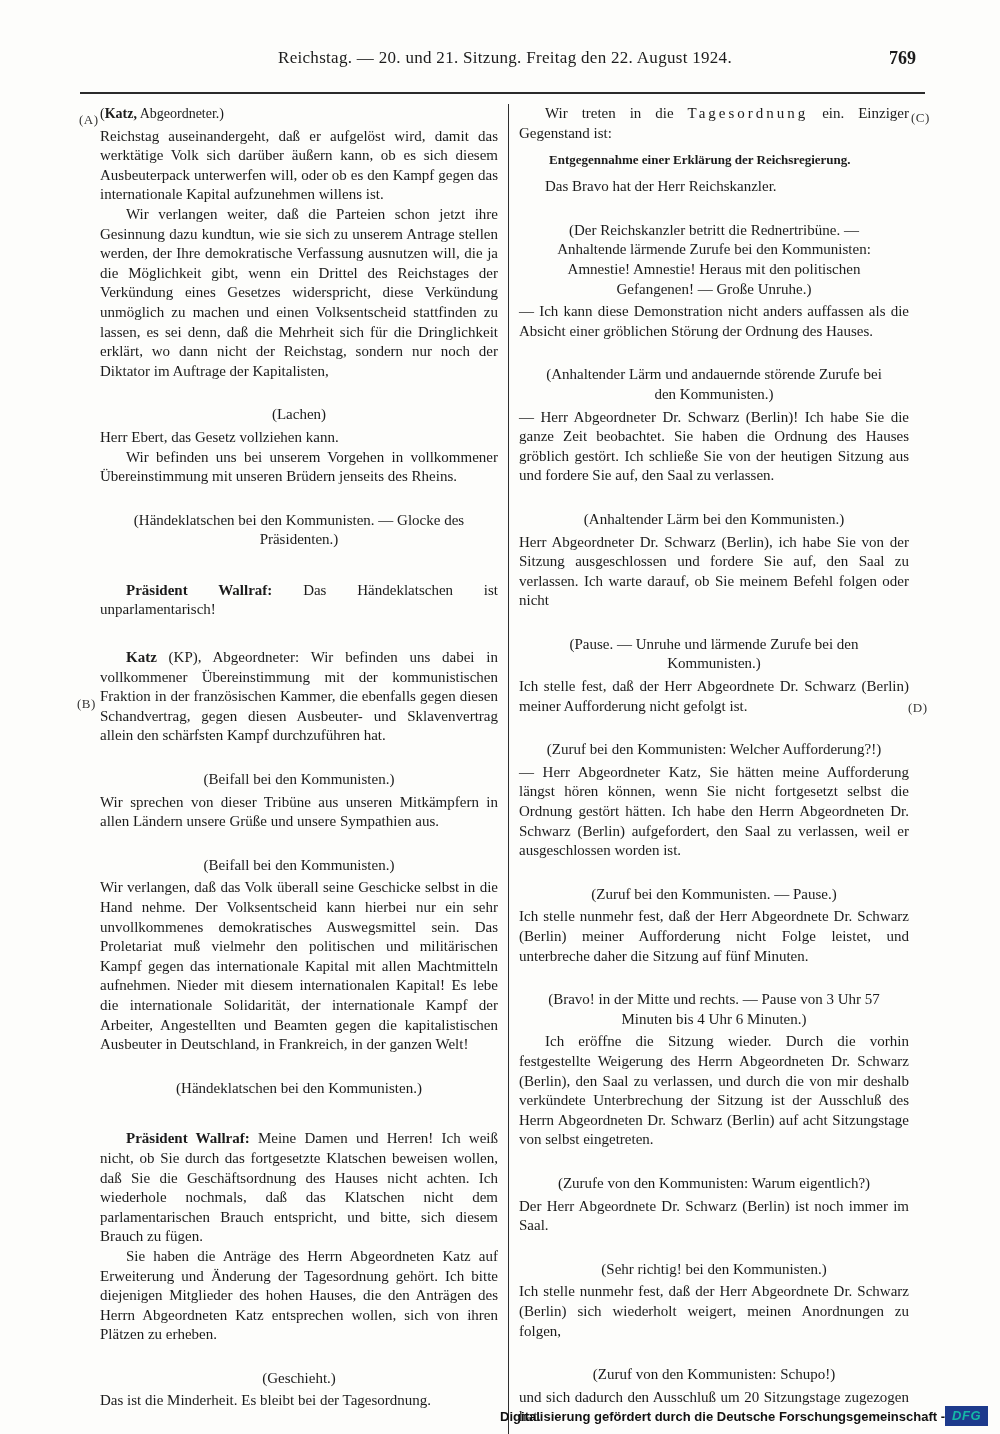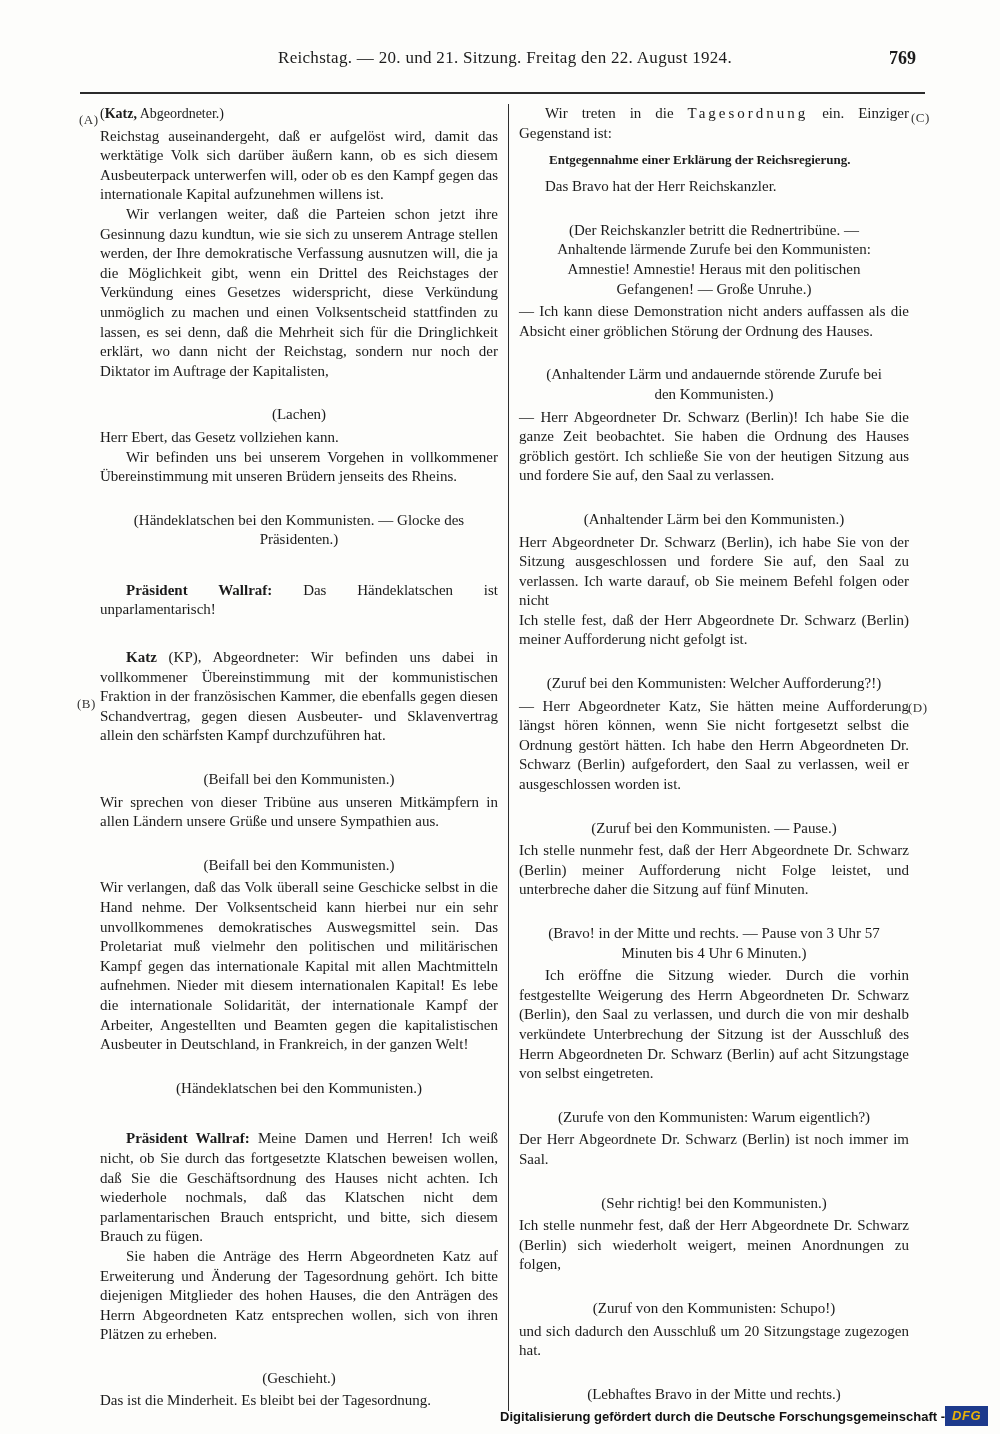--- a/index.html
+++ b/index.html
@@ -59,21 +59,21 @@
   .sperr{letter-spacing:3px;}
   
   .footer{
     position:absolute;right:12px;bottom:8px;
     font-family:"Liberation Sans", sans-serif;
     font-size:13px;font-weight:bold;color:#111;
     display:flex;align-items:center;
   }
   .dfg-logo{
     display:inline-block;
-    color:#eab308;font-style:italic;font-weight:bold;font-size:13px;
+    color:#14b8a6;font-style:italic;font-weight:bold;font-size:13px;
     padding:2px 7px 3px 7px;
     letter-spacing:.5px;
   }
 </style>
 </head>
 <body>
 
 <div class="page">
 
   <div class="hdr">
@@ -112,20 +112,21 @@
     <div class="col col-right" id="right-col">
         <div class="block p indent"><span class="">Wir treten in die </span><span class="sperr">Tagesordnung</span><span class=""> ein. Einziger Gegenstand ist:</span></div>
         <div class="block heading"><span class="bold ">Entgegennahme einer Erklärung der Reichsregierung.</span></div>
         <div class="block p indent"><span class="">Das Bravo hat der Herr Reichskanzler.</span></div>
         <div class="block stage"><span class="">(Der Reichskanzler betritt die Rednertribüne. — Anhaltende lärmende Zurufe bei den Kommunisten: Amnestie! Amnestie! Heraus mit den politischen Gefangenen! — Große Unruhe.)</span></div>
         <div class="block p"><span class="">— Ich kann diese Demonstration nicht anders auffassen als die Absicht einer gröblichen Störung der Ordnung des Hauses.</span></div>
         <div class="block stage"><span class="">(Anhaltender Lärm und andauernde störende Zurufe bei den Kommunisten.)</span></div>
         <div class="block p"><span class="">— Herr Abgeordneter Dr. Schwarz (Berlin)! Ich habe Sie die ganze Zeit beobachtet. Sie haben die Ordnung des Hauses gröblich gestört. Ich schließe Sie von der heutigen Sitzung aus und fordere Sie auf, den Saal zu verlassen.</span></div>
         <div class="block stage"><span class="">(Anhaltender Lärm bei den Kommunisten.)</span></div>
         <div class="block p"><span class="">Herr Abgeordneter Dr. Schwarz (Berlin), ich habe Sie von der Sitzung ausgeschlossen und fordere Sie auf, den Saal zu verlassen. Ich warte darauf, ob Sie meinem Befehl folgen oder nicht</span></div>
+        <div class="block stage"><span class="">(Pause. — Unruhe und lärmende Zurufe bei den Kommunisten.)</span></div>
         <div class="block p"><span class="">Ich stelle fest, daß der Herr Abgeordnete Dr. Schwarz (Berlin) meiner Aufforderung nicht gefolgt ist.</span></div>
         <div class="block stage"><span class="">(Zuruf bei den Kommunisten: Welcher Aufforderung?!)</span></div>
         <div class="block p"><span class="">— Herr Abgeordneter Katz, Sie hätten meine Aufforderung längst hören können, wenn Sie nicht fortgesetzt selbst die Ordnung gestört hätten. Ich habe den Herrn Abgeordneten Dr. Schwarz (Berlin) aufgefordert, den Saal zu verlassen, weil er ausgeschlossen worden ist.</span></div>
         <div class="block stage"><span class="">(Zuruf bei den Kommunisten. — Pause.)</span></div>
         <div class="block p"><span class="">Ich stelle nunmehr fest, daß der Herr Abgeordnete Dr. Schwarz (Berlin) meiner Aufforderung nicht Folge leistet, und unterbreche daher die Sitzung auf fünf Minuten.</span></div>
         <div class="block stage"><span class="">(Bravo! in der Mitte und rechts. — Pause von 3 Uhr 57 Minuten bis 4 Uhr 6 Minuten.)</span></div>
         <div class="block p indent"><span class="">Ich eröffne die Sitzung wieder. Durch die vorhin festgestellte Weigerung des Herrn Abgeordneten Dr. Schwarz (Berlin), den Saal zu verlassen, und durch die von mir deshalb verkündete Unterbrechung der Sitzung ist der Ausschluß des Herrn Abgeordneten Dr. Schwarz (Berlin) auf acht Sitzungstage von selbst eingetreten.</span></div>
         <div class="block stage"><span class="">(Zurufe von den Kommunisten: Warum eigentlich?)</span></div>
         <div class="block p"><span class="">Der Herr Abgeordnete Dr. Schwarz (Berlin) ist noch immer im Saal.</span></div>
         <div class="block stage"><span class="">(Sehr richtig! bei den Kommunisten.)</span></div>

